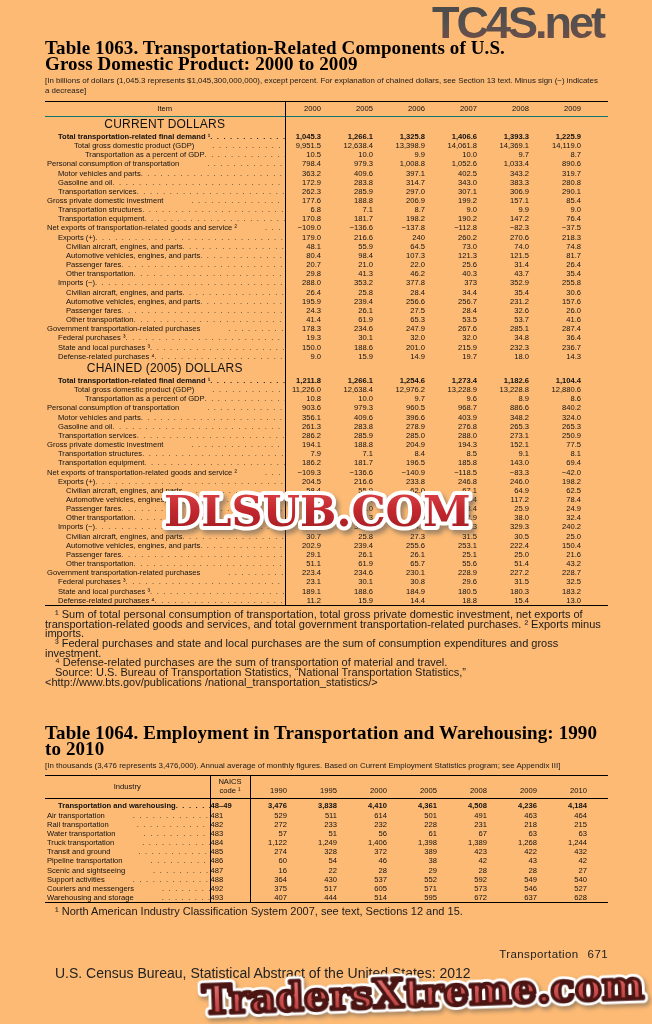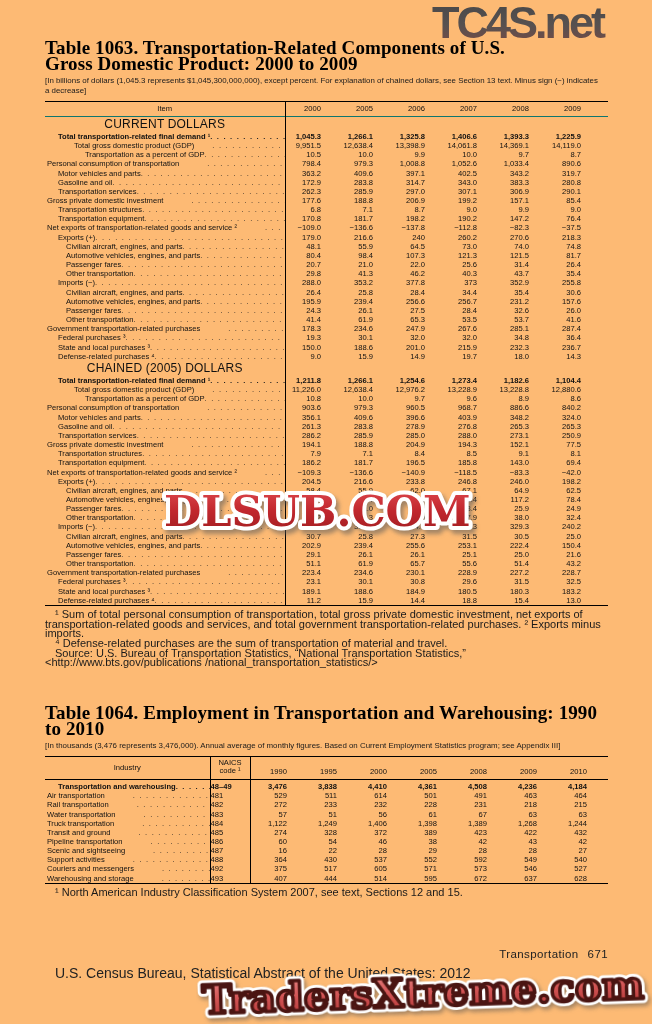--- a/index.html
+++ b/index.html
@@ -816,20 +816,21 @@
             <td class="num">14.4</td>
             <td class="num">18.8</td>
             <td class="num">15.4</td>
             <td class="num last">13.0</td>
           </tr>
         </tbody>
     </table>
 
     <div class="footnotes" id="t63-fn">
         <p>¹ Sum of total personal consumption of transportation, total gross private domestic  investment, net exports of transportation-related goods and services, and total government transportation-related purchases. ² Exports minus imports.</p>
+        <p>³ Federal purchases and state and local purchases are the sum of consumption expenditures and gross investment.</p>
         <p>⁴ Defense-related purchases are the sum of transportation of material and travel.</p>
         <p>Source: U.S. Bureau of Transportation Statistics, “National Transportation Statistics,” &lt;http://www.bts.gov/publications /national_transportation_statistics/&gt;</p>
       </div>
 
     <div class="t64-block">
       <h1 class="tbl-title">Table 1064. Employment in Transportation and Warehousing: 1990 to 2010</h1>
       <p class="bracket-note">[In thousands (3,476 represents 3,476,000). Annual average of monthly figures. Based on Current Employment Statistics program; see Appendix III]</p>
 
       <table class="dtable t64">
         <colgroup>

